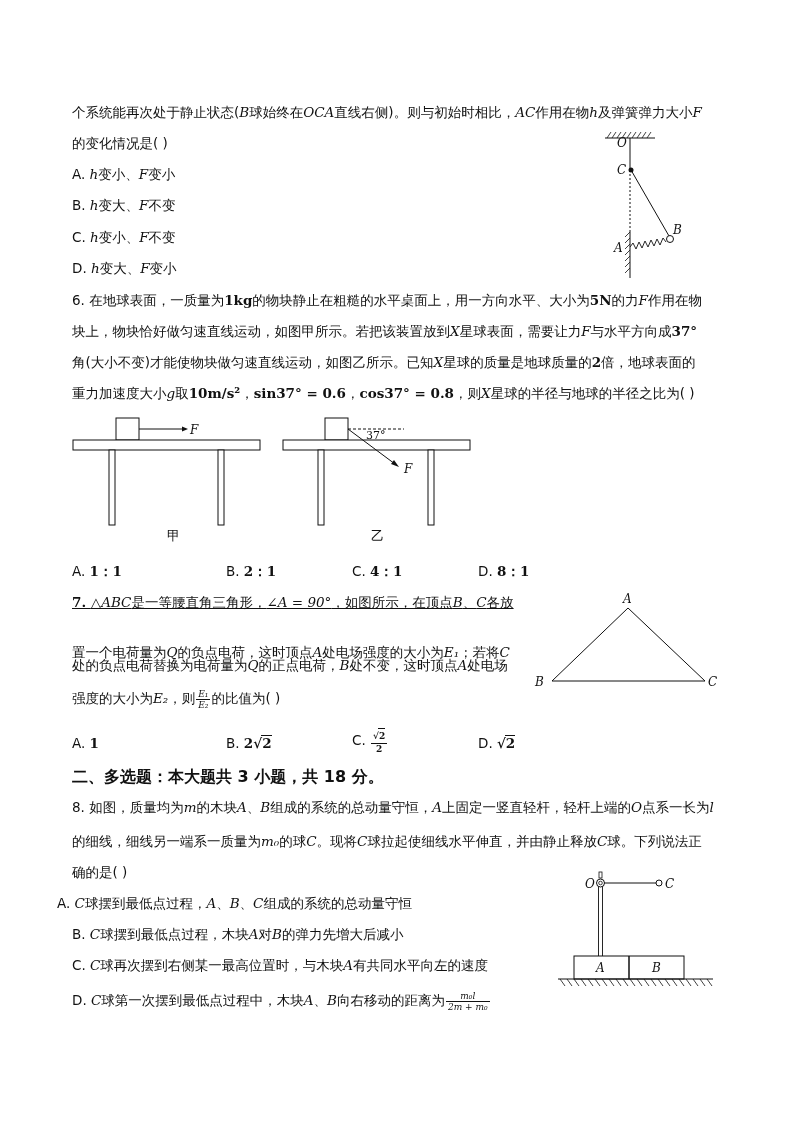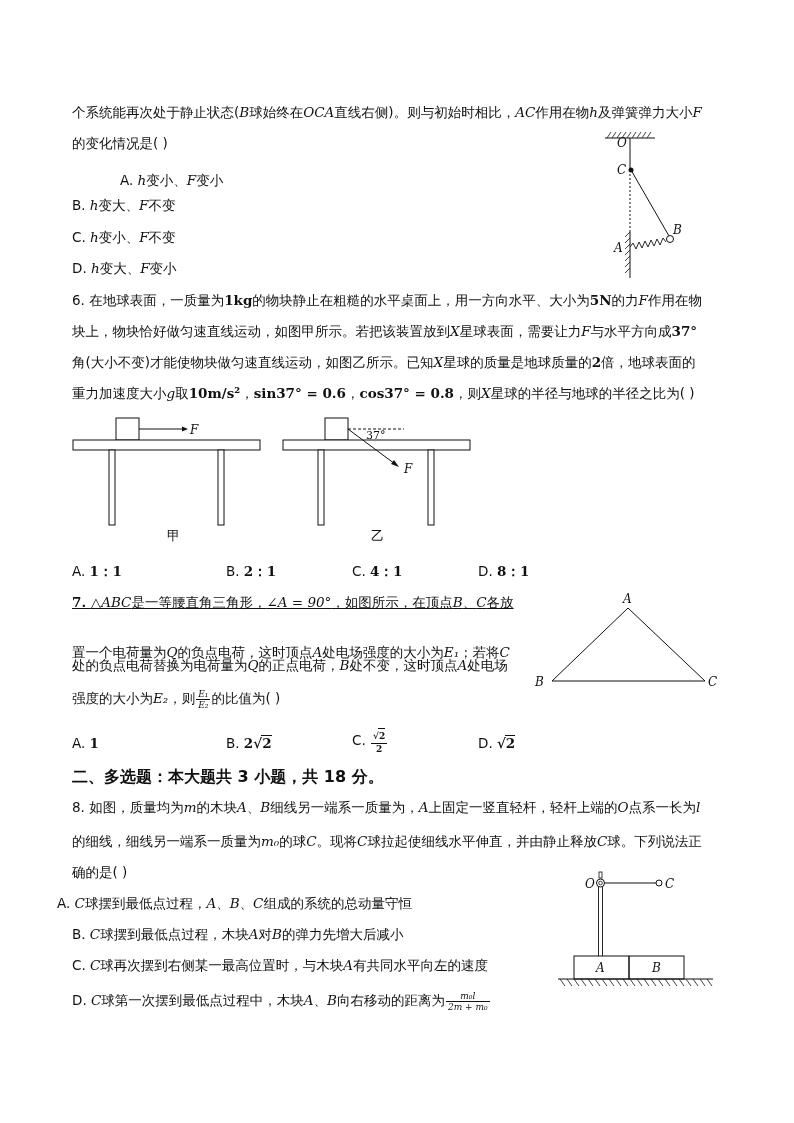--- a/index.html
+++ b/index.html
@@ -19,21 +19,21 @@
   .cap { position: absolute; font-size: 13px; }
 </style>
 </head>
 <body>
 
 <div class="line" style="top:102px;">
   <span>个系统能再次处于静止状态(</span><span class="math">B</span><span>球始终在</span><span class="math">OCA</span><span>直线右侧)。则与初始时相比，</span><span class="math">AC</span><span>作用在物</span><span class="math">h</span><span>及弹簧弹力大小</span><span class="math">F</span>
 </div>
 <div class="line" style="top:133px;">的变化情况是(    )</div>
 
-<div class="opt" style="left:72px; top:170px;margin-left:48px;">
+<div class="opt" style="left:72px; top:164px;">
   <span>A.</span> <span class="math">h</span><span>变小、</span><span class="math">F</span><span>变小</span>
 </div>
 <div class="opt" style="left:72px; top:195px;">
   <span>B.</span> <span class="math">h</span><span>变大、</span><span class="math">F</span><span>不变</span>
 </div>
 <div class="opt" style="left:72px; top:227px;">
   <span>C.</span> <span class="math">h</span><span>变小、</span><span class="math">F</span><span>不变</span>
 </div>
 <div class="opt" style="left:72px; top:258px;">
   <span>D.</span> <span class="math">h</span><span>变大、</span><span class="math">F</span><span>变小</span>
@@ -139,21 +139,21 @@
 <div class="opt" style="left:72px; top:733px;"><span>A.</span> <span class="num">1</span></div>
 <div class="opt" style="left:226px; top:733px;"><span>B.</span> <span class="num">2</span><span class="num">√</span><span class="sqrt num">2</span></div>
 <div class="opt" style="left:352px; top:728px;"><span>C.</span> <span class="frac num"><span class="top">√<span class="sqrt">2</span></span><span class="bot">2</span></span></div>
 <div class="opt" style="left:478px; top:733px;"><span>D.</span> <span class="num">√</span><span class="sqrt num">2</span></div>
 
 <div class="line bold" style="top:767px; font-size:16px;">
   <span>二、多选题：</span><span>本大题共 3 小题，共 18 分。</span>
 </div>
 
 <div class="line" style="top:797px;">
-  <span>8. 如图，质量均为</span><span class="math">m</span><span>的木块</span><span class="math">A</span><span>、</span><span class="math">B</span><span>细线另一端系一质量为，</span><span class="math">A</span><span>上固定一竖直轻杆，轻杆上端的</span><span class="math">O</span><span>点系一长为</span><span class="math">l</span>
+  <span>8. 如图，质量均为</span><span class="math">m</span><span>的木块</span><span class="math">A</span><span>、</span><span class="math">B</span><span>组成的系统的总动量守恒，</span><span class="math">A</span><span>上固定一竖直轻杆，轻杆上端的</span><span class="math">O</span><span>点系一长为</span><span class="math">l</span>
 </div>
 <div class="line" style="top:831px;">
   <span>的细线，细线另一端系一质量为</span><span class="math">m₀</span><span>的球</span><span class="math">C</span><span>。现将</span><span class="math">C</span><span>球拉起使细线水平伸直，并由静止释放</span><span class="math">C</span><span>球。下列说法正</span>
 </div>
 <div class="line" style="top:862px;">确的是(    )</div>
 
 <div class="opt" style="left:57px; top:893px;">
   <span>A.</span> <span class="math">C</span><span>球摆到最低点过程，</span><span class="math">A</span><span>、</span><span class="math">B</span><span>、</span><span class="math">C</span><span>组成的系统的总动量守恒</span>
 </div>
 <div class="opt" style="left:72px; top:924px;">

